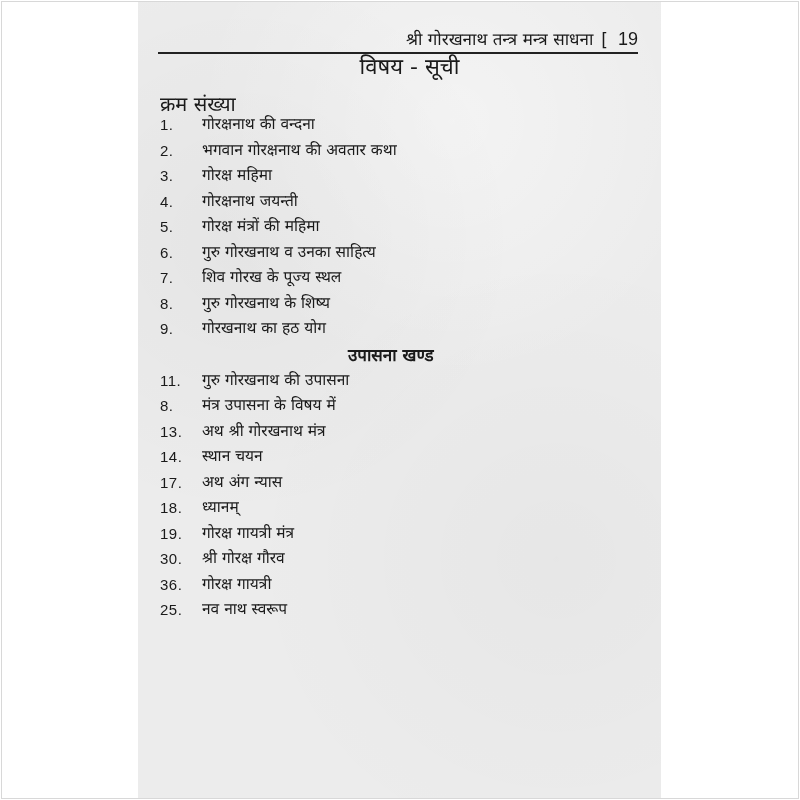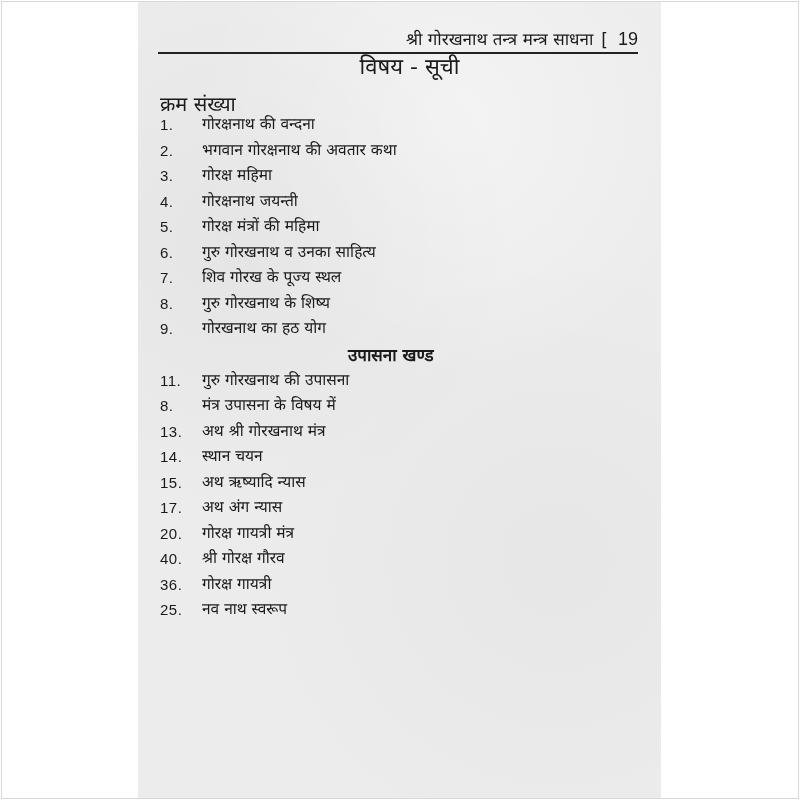--- a/index.html
+++ b/index.html
@@ -137,33 +137,33 @@
       </li>
     <li class="toc-item">
         <span class="toc-num">13.</span>
         <span class="toc-text">अथ श्री गोरखनाथ मंत्र</span>
       </li>
     <li class="toc-item">
         <span class="toc-num">14.</span>
         <span class="toc-text">स्थान चयन</span>
       </li>
     <li class="toc-item">
-        <span class="toc-num">15.</span>
-        <span class="toc-text">अथ ऋष्यादि न्यास</span>
-      </li>
-    <li class="toc-item">
         <span class="toc-num">17.</span>
         <span class="toc-text">अथ अंग न्यास</span>
       </li>
     <li class="toc-item">
-        <span class="toc-num">20.</span>
+        <span class="toc-num">18.</span>
+        <span class="toc-text">ध्यानम्</span>
+      </li>
+    <li class="toc-item">
+        <span class="toc-num">19.</span>
         <span class="toc-text">गोरक्ष गायत्री मंत्र</span>
       </li>
     <li class="toc-item">
-        <span class="toc-num">40.</span>
+        <span class="toc-num">30.</span>
         <span class="toc-text">श्री गोरक्ष गौरव</span>
       </li>
     <li class="toc-item">
         <span class="toc-num">36.</span>
         <span class="toc-text">गोरक्ष गायत्री</span>
       </li>
     <li class="toc-item">
         <span class="toc-num">25.</span>
         <span class="toc-text">नव नाथ स्वरूप</span>
       </li>

